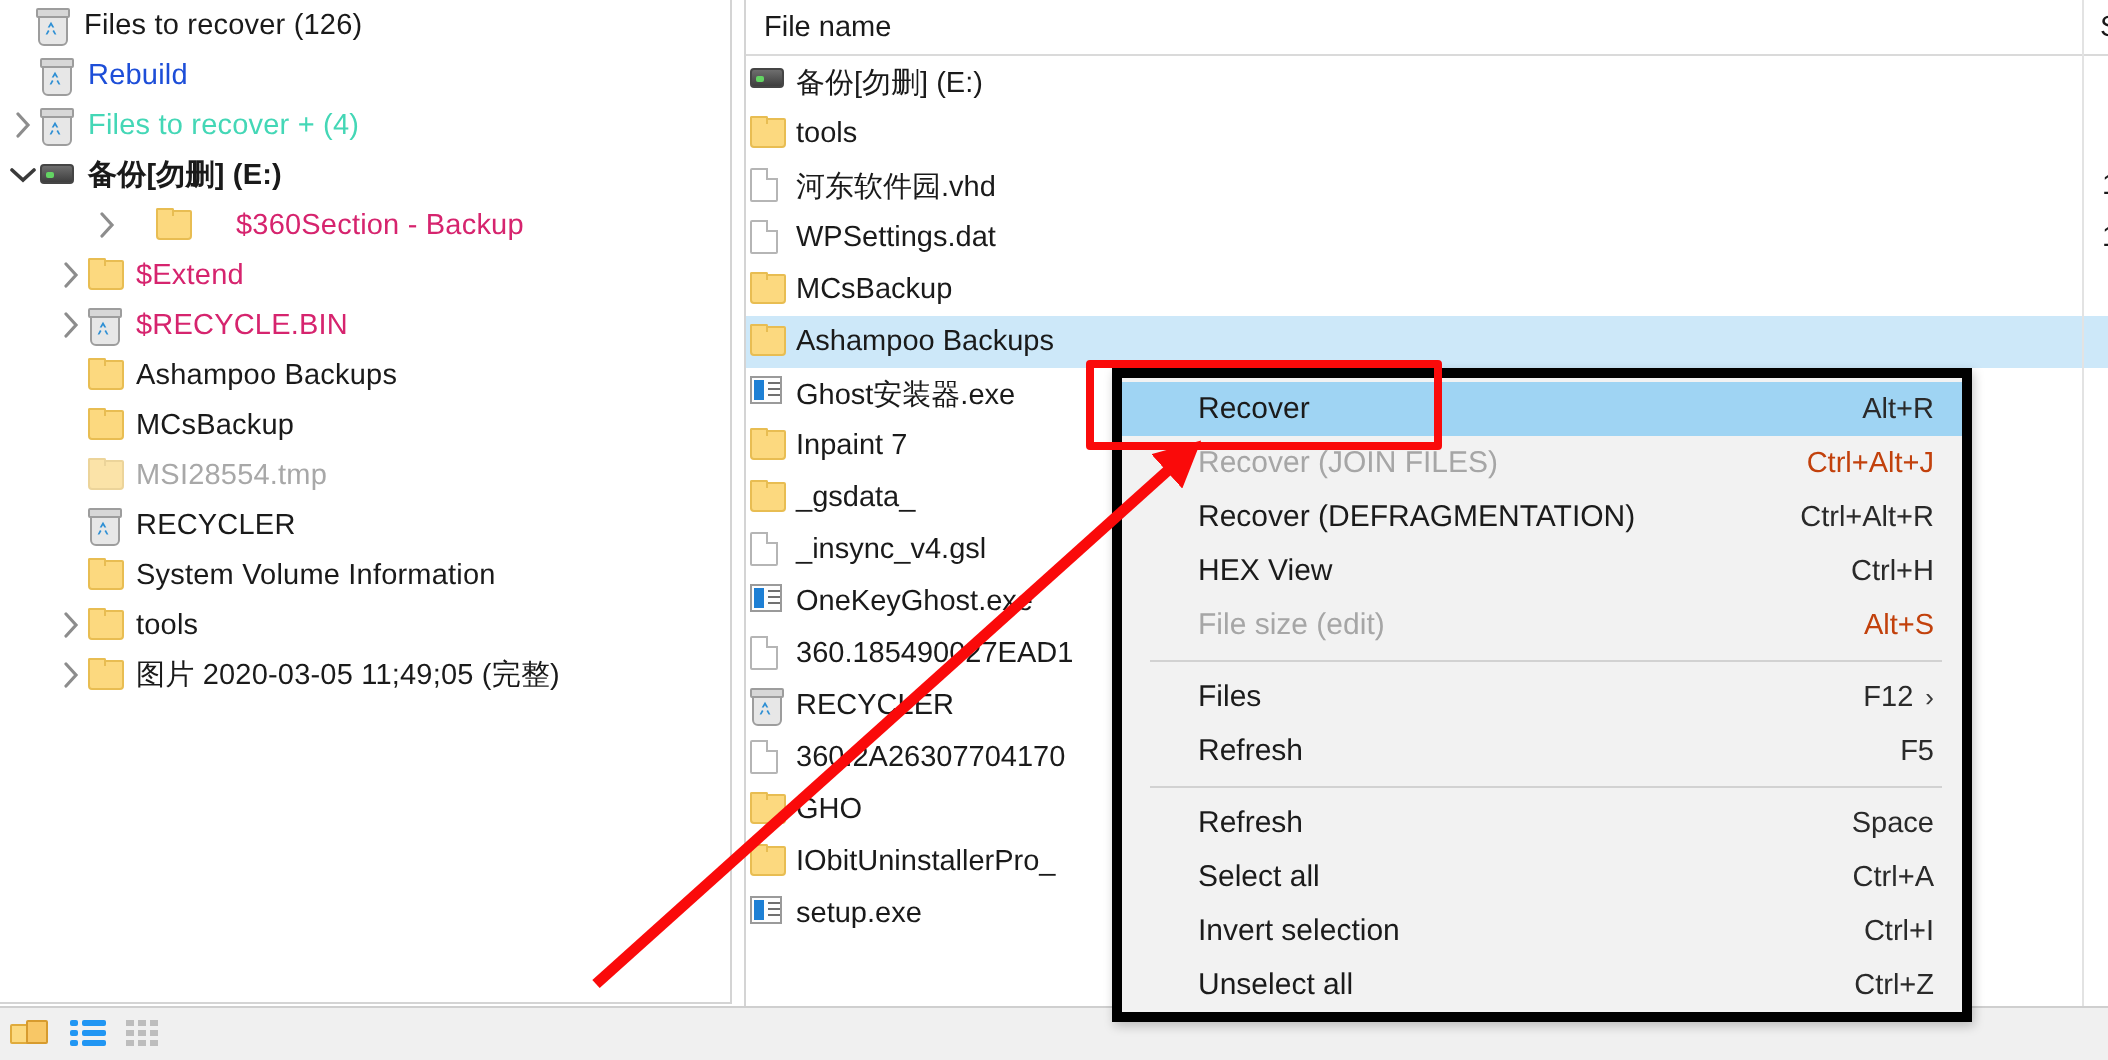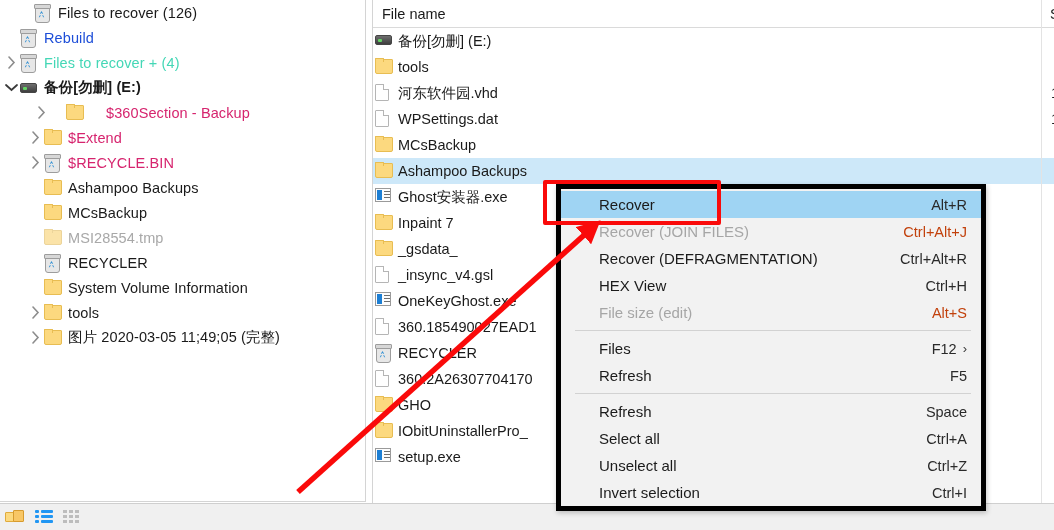--- a/index.html
+++ b/index.html
@@ -252,21 +252,21 @@
     background:#f8c766; border:1px solid #d79b2e; border-radius:1px;
   }
 </style>
 </head>
 <body>
 
 <div id="app">
 
   <div id="tree-panel">
     <div id="tree-rows">
-        <div class="tree-row" style="padding-left: 16px;">
+        <div class="tree-row" style="padding-left: 0;">
           <span class="twisty"></span>
           <span class="ic"><span class="ico-bin"><svg class="recy" viewBox="0 0 12 12">
                 <path d="M6 1.2 L8.2 5 H6.9 L6 3.5 L5.1 5 H3.8 Z" fill="#2d8fd4"></path>
                 <path d="M2.4 9.6 L4 6.6 L5 7.3 L3.6 9.6 Z" fill="#2d8fd4"></path>
                 <path d="M9.6 9.6 L8 6.6 L7 7.3 L8.4 9.6 Z" fill="#2d8fd4"></path>
               </svg></span></span>
           <span class="tree-label" style="color:#1a1a1a;">Files to recover (126)</span>
         </div>
         <div class="tree-row" style="padding-left: 2px;">
           <span class="twisty"></span>
@@ -292,21 +292,21 @@
         </div>
         <div class="tree-row" style="padding-left: 2px;">
           <span class="twisty">
             <svg width="13" height="9" viewBox="0 0 13 9">
               <path d="M1 2 L6.5 7 L12 2" stroke="#3a3a3a" stroke-width="1.8" fill="none" stroke-linecap="round"></path>
             </svg>
           </span>
           <span class="ic"><span class="ico-drive"></span></span>
           <span class="tree-label" style="color:#1a1a1a;font-weight:700;">备份[勿删] (E:)</span>
         </div>
-        <div class="tree-row" style="padding-left: 32px; gap: 16px;">
+        <div class="tree-row" style="padding-left: 44px; gap: 16px;">
           <span class="twisty">
             <svg width="9" height="13" viewBox="0 0 9 13">
               <path d="M2 1 L7 6.5 L2 12" stroke="#8d8d8d" stroke-width="1.6" fill="none" stroke-linecap="round"></path>
             </svg>
           </span>
           <span class="ic"><span class="ico-folder"></span></span>
           <span class="tree-label" style="color:#d6246e;">$360Section - Backup</span>
         </div>
         <div class="tree-row" style="padding-left: 26px;">
           <span class="twisty">
@@ -585,26 +585,26 @@
       <div class="msep"></div>
       <div class="mi">
         <span>Refresh</span>
         <span class="accel">Space</span>
       </div>
       <div class="mi">
         <span>Select all</span>
         <span class="accel">Ctrl+A</span>
       </div>
       <div class="mi">
+        <span>Invert selection</span>
+        <span class="accel">Ctrl+I</span>
+      </div>
+      <div class="mi">
         <span>Unselect all</span>
         <span class="accel">Ctrl+Z</span>
-      </div>
-      <div class="mi">
-        <span>Invert selection</span>
-        <span class="accel">Ctrl+I</span>
       </div>
     </div>
 
   <svg id="ann-arrow" viewBox="0 0 1054 530">
     <defs>
       <marker id="arrowhead" markerWidth="4.2" markerHeight="4.2" refX="2.1" refY="2.1" orient="auto">
         <polygon points="0,0 4.2,2.1 0,4.2" fill="#fa0a0a"></polygon>
       </marker>
     </defs>
     <line id="ann-line" x1="298" y1="492" x2="592" y2="228" stroke="#fa0a0a" stroke-width="5.5" marker-end="url(#arrowhead)"></line>

